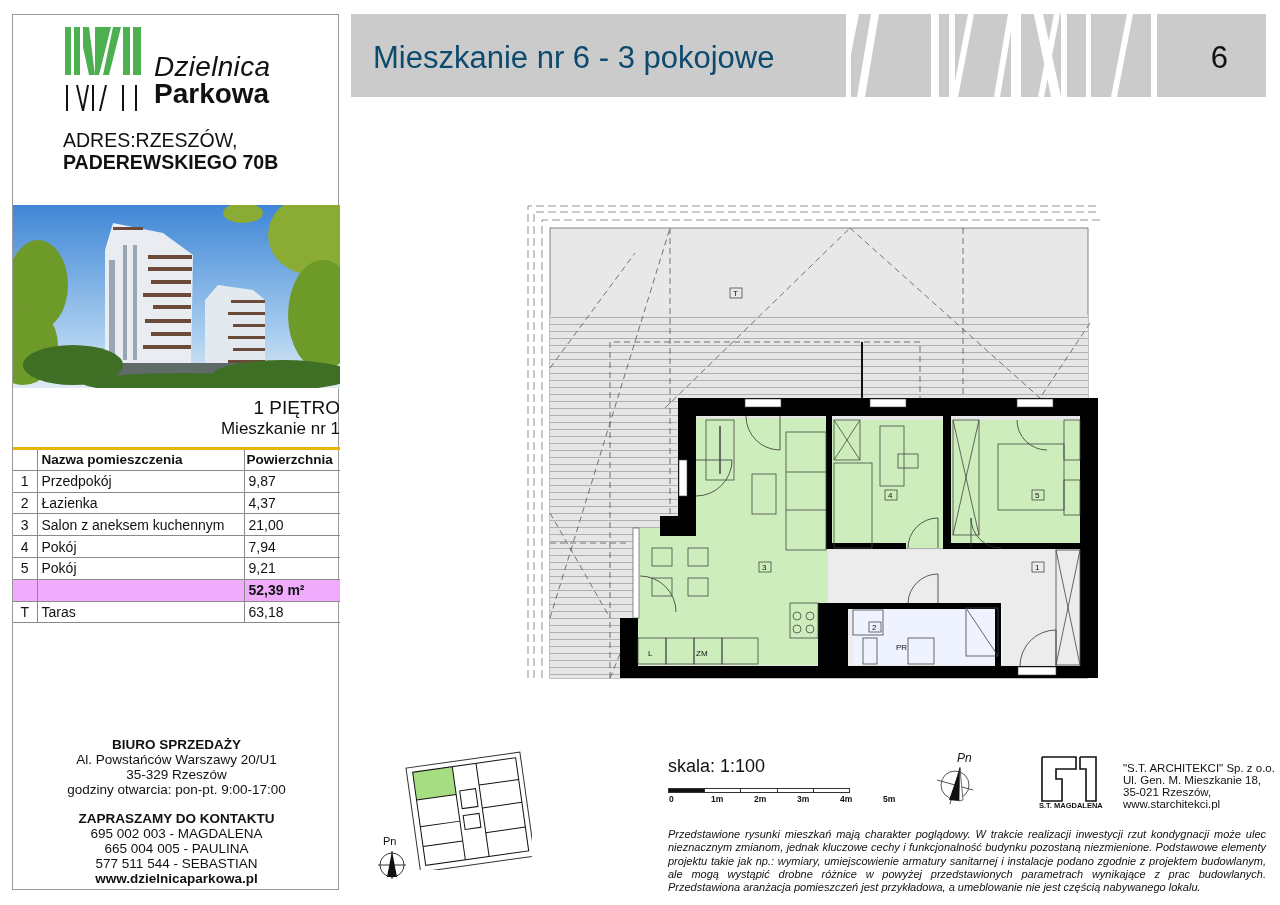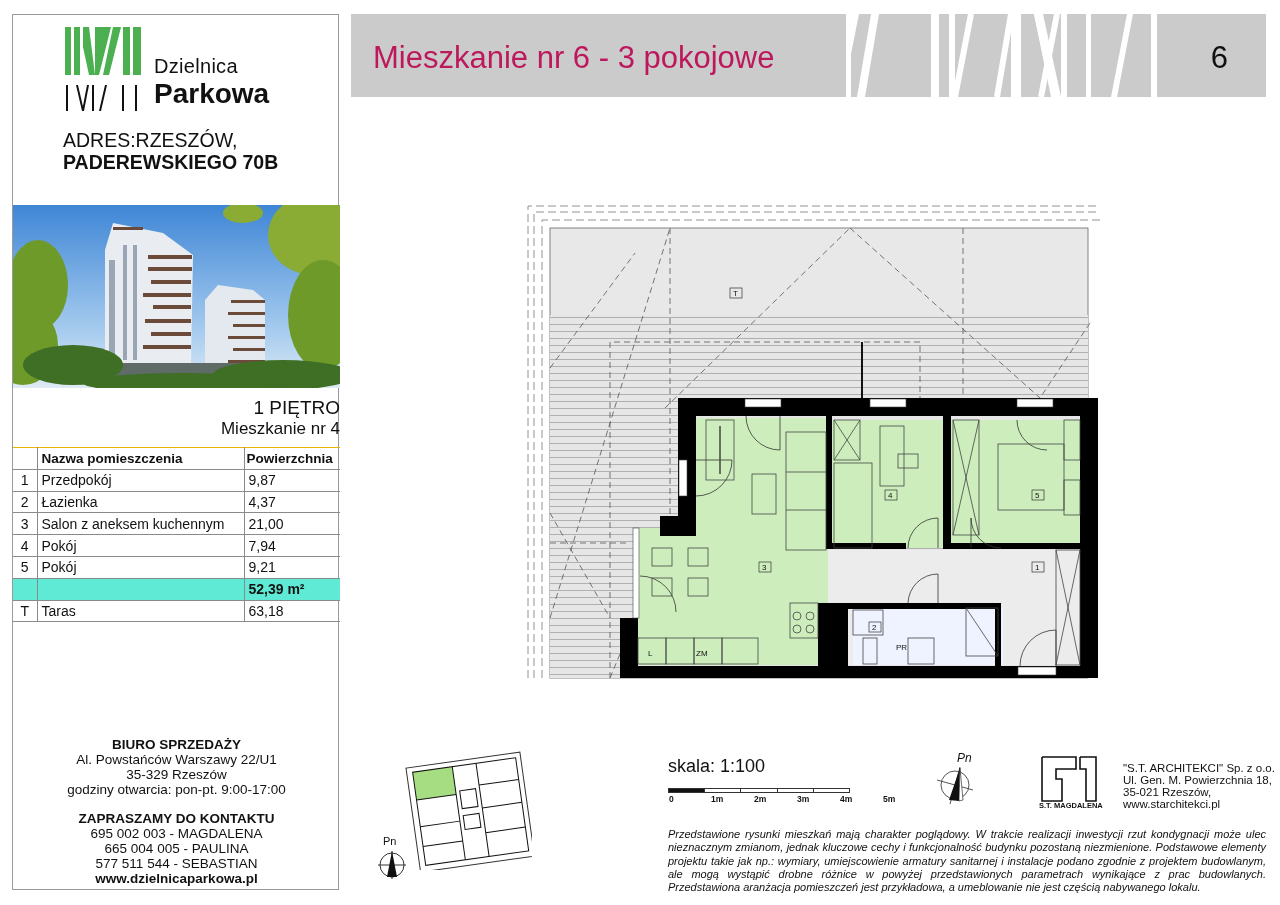--- a/index.html
+++ b/index.html
@@ -4,52 +4,52 @@
 <style>
   * { box-sizing: border-box; margin: 0; padding: 0; }
   html, body { width: 1280px; height: 905px; background: #ffffff; overflow: hidden; }
   body { position: relative; font-family: "Liberation Sans", sans-serif; color: #111; }
 
   
   #left-panel { position: absolute; left: 12px; top: 14px; width: 327px; height: 876px; border: 1px solid #9a9a9a; background: #fff; }
   #logo { position: absolute; left: 52px; top: 12px; width: 240px; height: 90px; }
   #logo-mark { position: absolute; left: 0; top: 0; width: 76px; height: 86px; }
   #logo-text { position: absolute; left: 89px; top: 26px; line-height: 27px; }
-  #logo-text .l1 { font-size: 20px; font-weight: 400; letter-spacing: 0.3px; display: block; }
+  #logo-text .l1 { font-size: 28px; font-weight: 400; letter-spacing: 0.3px; display: block; font-style: italic; }
   #logo-text .l2 { font-size: 28px; font-weight: 700; display: block; }
   #address { position: absolute; left: 50px; top: 114px; width: 244px; font-size: 19.5px; line-height: 22px; }
   #address .row1 { display: flex; justify-content: flex-start; }
   #address .row2 { font-weight: 700; }
   #hero { position: absolute; left: 0; top: 190px; width: 327px; height: 183px; overflow: hidden; }
   #floor-heading { position: absolute; left: 0; top: 382px; width: 327px; text-align: right; }
   #floor-heading .fl { font-size: 19px; display: block; line-height: 22px; }
   #floor-heading .apt { font-size: 17px; display: block; line-height: 20px; }
 
   #rooms-table { position: absolute; left: 0; top: 432px; width: 327px; border-collapse: collapse; font-size: 14px; }
   #rooms-table td, #rooms-table th { border: 1px solid #8a8a8a; height: 21.8px; padding: 0 4px; }
   #rooms-table th { font-weight: 700; font-size: 13.5px; text-align: left; }
   #rooms-table td.no, #rooms-table th.no { width: 24px; text-align: center; }
   #rooms-table td.area, #rooms-table th.area { width: 96px; text-align: left; }
   #rooms-table th.area { padding: 0 2px; }
-  #rooms-table tr.total td { background: #5eead4; font-weight: 700; }
-  #rooms-table tr:first-child th { border-top: 1px solid #eab308; margin-left: 24px; }
+  #rooms-table tr.total td { background: #f0abfc; font-weight: 700; }
+  #rooms-table tr:first-child th { border-top: 3px solid #eab308; margin-left: 24px; }
   #rooms-table td:first-child, #rooms-table th:first-child { border-left: none; }
   #rooms-table td:last-child, #rooms-table th:last-child { border-right: none; }
 
   #office { position: absolute; left: 0; top: 722px; width: 327px; text-align: center; font-size: 13.5px; line-height: 15px; }
   #office .h { font-weight: 700; }
   #contact { position: absolute; left: 0; top: 796px; width: 327px; text-align: center; font-size: 13.5px; line-height: 15px; }
   #contact .h { font-weight: 700; }
   #contact .web { font-weight: 700; }
   #bottom-fade { position: absolute; left: 0; top: 878px; width: 200px; height: 14px; background: linear-gradient(90deg, rgba(255,255,255,0.9), rgba(255,255,255,0.6)); }
 
   
   #header-bar { position: absolute; left: 351px; top: 14px; width: 915px; height: 83px; }
   #header-title-box { position: absolute; left: 0; top: 0; width: 495px; height: 83px; background: #cbcbcb; }
-  #header-title { position: absolute; left: 22px; top: 26px; font-size: 31px; color: #be185d; }
+  #header-title { position: absolute; left: 22px; top: 26px; font-size: 31px; color: #0c4a6e; }
   #header-stripes { position: absolute; left: 500px; top: 0; width: 300px; height: 83px; }
   #header-num-box { position: absolute; left: 806px; top: 0; width: 109px; height: 83px; background: #cbcbcb; }
   #header-num { position: absolute; right: 38px; top: 26px; font-size: 31px; }
 
   
   #floorplan { position: absolute; left: 520px; top: 198px; width: 580px; height: 485px; }
 
   
   #mini-plan { position: absolute; left: 402px; top: 745px; width: 130px; height: 125px; }
   #mini-compass { position: absolute; left: 375px; top: 833px; width: 34px; height: 50px; }
@@ -164,21 +164,21 @@
       <g fill="#3f6e25">
         <ellipse cx="60" cy="160" rx="50" ry="20"></ellipse>
         <ellipse cx="270" cy="170" rx="70" ry="15"></ellipse>
         <ellipse cx="170" cy="178" rx="100" ry="10"></ellipse>
       </g>
     </svg>
   </div>
 
   <div id="floor-heading">
     <span class="fl">1 PIĘTRO</span>
-    <span class="apt">Mieszkanie nr 4</span>
+    <span class="apt">Mieszkanie nr 1</span>
   </div>
 
   <table id="rooms-table">
     <tbody>
         <tr>
       <th class="no"></th>
       <th>Nazwa pomieszczenia</th>
       <th class="area">Powierzchnia</th>
     </tr>
     <tr>
@@ -214,21 +214,21 @@
     <tr>
       <td class="no">T</td>
       <td>Taras</td>
       <td class="area">63,18</td>
     </tr>
   </tbody>
     </table>
 
   <div id="office">
     <div class="h">BIURO SPRZEDAŻY</div>
-    <div>Al. Powstańców Warszawy 22/U1</div>
+    <div>Al. Powstańców Warszawy 20/U1</div>
     <div>35-329 Rzeszów</div>
     <div>godziny otwarcia: pon-pt. 9:00-17:00</div>
   </div>
 
   <div id="contact">
     <div class="h">ZAPRASZAMY DO KONTAKTU</div>
     <div>695 002 003 - MAGDALENA</div>
     <div>665 004 005 - PAULINA</div>
     <div>577 511 544 - SEBASTIAN</div>
     <div class="web">www.dzielnicaparkowa.pl</div>
@@ -473,18 +473,18 @@
 
 <svg id="arch-logo" viewBox="0 0 60 58">
   <g fill="none" stroke="#111" stroke-width="1.6">
     <polyline points="2,2 36,2 36,14 16,14 16,24 22,24 22,46 2,46 2,2"></polyline>
     <polyline points="40,2 56,2 56,46 46,46 46,14 40,14 40,2"></polyline>
   </g>
 </svg>
 <span id="arch-logo-label">S.T. MAGDALENA</span>
 <div id="arch-info">
   <div>"S.T. ARCHITEKCI" Sp. z o.o.</div>
-  <div>Ul. Gen. M. Powierzchnia 18,</div>
+  <div>Ul. Gen. M. Mieszkanie 18,</div>
   <div>35-021 Rzeszów,</div>
   <div>www.starchitekci.pl</div>
 </div>
 
 <p id="disclaimer">Przedstawione rysunki mieszkań mają charakter poglądowy. W trakcie realizacji inwestycji rzut kondygnacji może ulec nieznacznym zmianom, jednak kluczowe cechy  i funkcjonalność budynku pozostaną niezmienione. Podstawowe elementy projektu takie jak np.: wymiary, umiejscowienie armatury sanitarnej i instalacje podano zgodnie z projektem budowlanym, ale mogą wystąpić drobne różnice w powyżej przedstawionych parametrach wynikające z prac budowlanych. Przedstawiona aranżacja pomieszczeń jest przykładowa, a umeblowanie nie jest częścią nabywanego lokalu.</p>
 
 </body></html>

